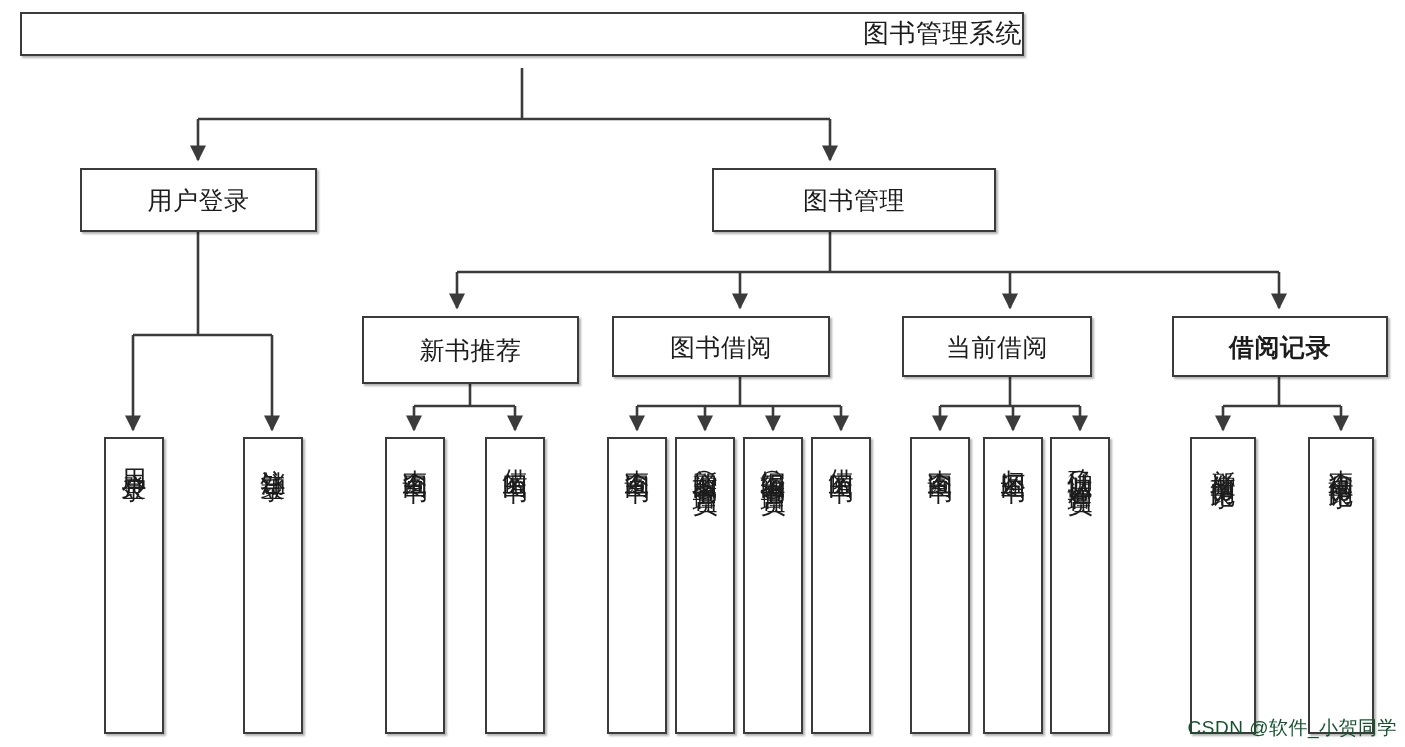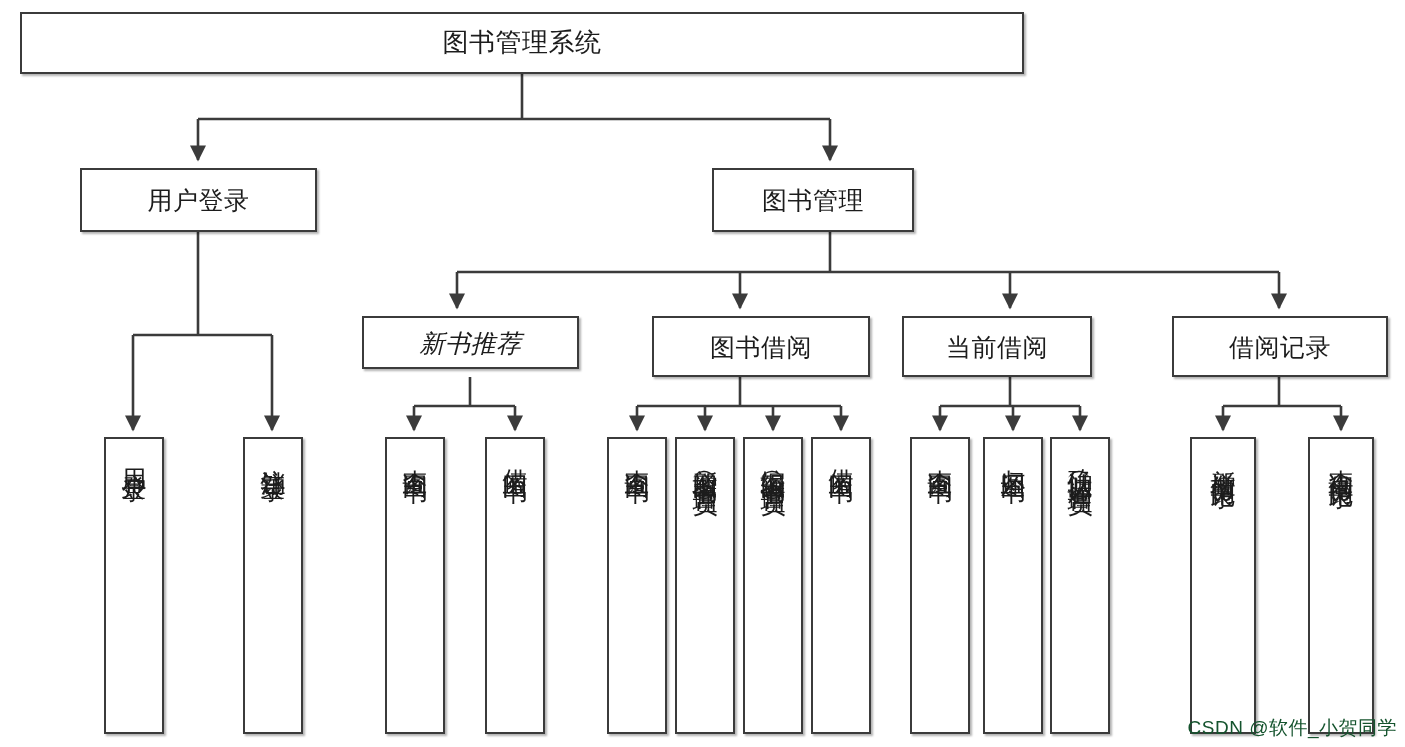--- a/index.html
+++ b/index.html
@@ -118,41 +118,41 @@
       <path d="M 1013,406 L 1013,430" marker-end="url(#arrow)"></path>
       <path d="M 1080,406 L 1080,430" marker-end="url(#arrow)"></path>
 
       <path d="M 1279,377 L 1279,406"></path>
       <path d="M 1223,406 L 1341,406"></path>
       <path d="M 1223,406 L 1223,430" marker-end="url(#arrow)"></path>
       <path d="M 1341,406 L 1341,430" marker-end="url(#arrow)"></path>
     </g>
   </svg>
 
-  <div class="node h root" style="left:20px;top:12px;width:1004px;height:62px;">
+  <div class="node h root" style="left:20px;top:12px;width:1004px;height:44px;justify-content:flex-end;">
     <span class="lbl">图书管理系统</span>
   </div>
 
   <div class="node h" style="left:80px;top:168px;width:237px;height:64px;">
     <span class="lbl">用户登录</span>
   </div>
-  <div class="node h" style="left:712px;top:168px;width:202px;height:64px;">
+  <div class="node h" style="left:712px;top:168px;width:284px;height:64px;">
     <span class="lbl">图书管理</span>
   </div>
 
-  <div class="node h" style="left:362px;top:316px;width:217px;height:53px;font-style:italic;">
+  <div class="node h" style="left:362px;top:316px;width:217px;height:68px;">
     <span class="lbl">新书推荐</span>
   </div>
-  <div class="node h" style="left:652px;top:316px;width:218px;height:61px;">
+  <div class="node h" style="left:612px;top:316px;width:218px;height:61px;">
     <span class="lbl">图书借阅</span>
   </div>
   <div class="node h" style="left:902px;top:316px;width:190px;height:61px;">
     <span class="lbl">当前借阅</span>
   </div>
-  <div class="node h" style="left:1172px;top:316px;width:216px;height:61px;">
+  <div class="node h" style="left:1172px;top:316px;width:216px;height:61px;font-weight:bold;">
     <span class="lbl">借阅记录</span>
   </div>
 
   <div class="node v" style="left:104px;top:437px;width:60px;height:297px;">
     <span class="lbl">用户登录</span>
   </div>
   <div class="node v" style="left:243px;top:437px;width:60px;height:297px;">
     <span class="lbl">注销登录</span>
   </div>
   <div class="node v" style="left:385px;top:437px;width:60px;height:297px;">

